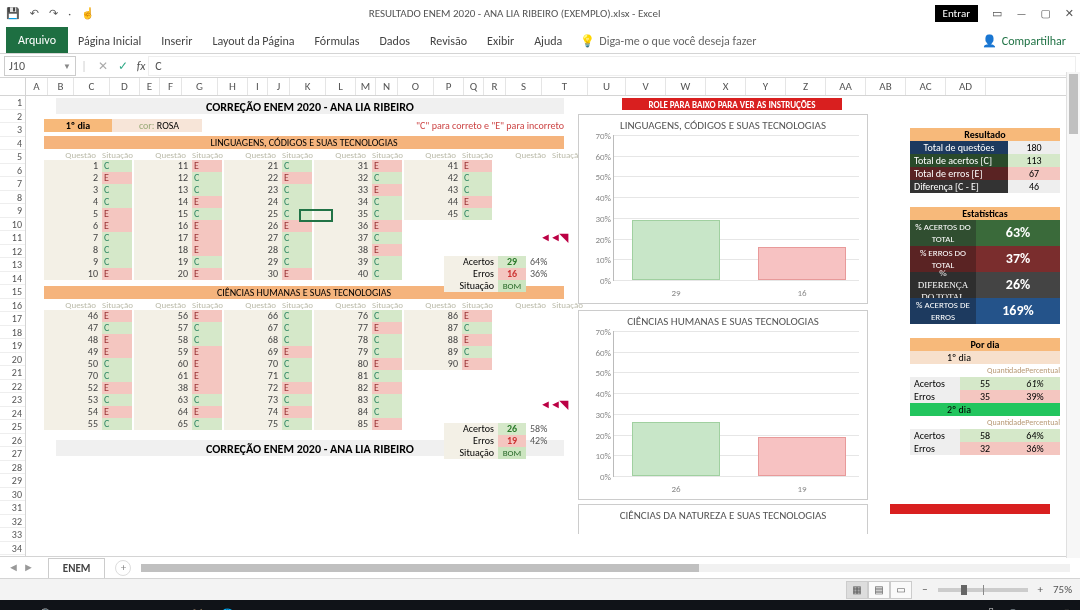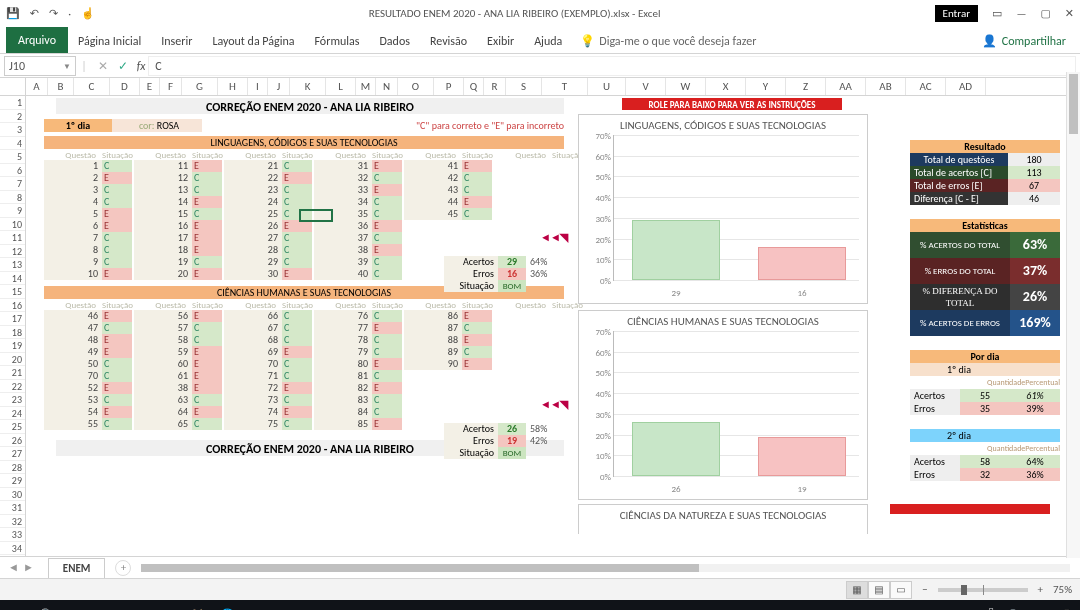--- a/index.html
+++ b/index.html
@@ -86,34 +86,34 @@
 .chartbox .ylab { position:absolute; font-size:9px; color:#888; right:100%; padding-right:3px; }
 .chartbox .grid-h { position:absolute; left:0; right:0; height:1px; background:#e6e6e6; }
 .chartbox .bar { position:absolute; bottom:0; width:88px; }
 .chartbox .bar.green { background:#c8e6c8; border:1px solid #a0d0a0; }
 .chartbox .bar.red { background:#f7c2c2; border:1px solid #e89a9a; }
 .chartbox .xlab { position:absolute; bottom:-18px; font-size:9px; color:#888; text-align:center; width:88px; }
 
 .red-strip { position:absolute; background:#d91f1f; color:#fff; font-size:9px; font-weight:bold; text-align:center; padding:1px 6px; height:12px; }
 
 
-.rpanel { position:absolute; right:14px; top:42px; width:150px; font-size:10px; }
+.rpanel { position:absolute; right:14px; top:30px; width:150px; font-size:10px; }
 .rhdr { background:#f7b97a; text-align:center; font-weight:bold; height:13px; line-height:13px; }
 .rrow { display:flex; height:13px; line-height:13px; }
 .rrow .l { width:98px; padding:0 4px; }
 .rrow .v { flex:1; text-align:center; }
 .r-dark1 { background:#1d3a5f; color:#fff;text-align:center; }
 .r-dark2 { background:#2a4a2a; color:#fff; }
 .r-dark3 { background:#5a2323; color:#fff; }
 .r-dark4 { background:#333; color:#fff; }
 .r-green { background:#d5e8c9; }
 .r-red { background:#f4c6c0; }
 .r-light { background:#eee; }
 .statbig { display:flex; height:26px; line-height:26px; color:#fff; font-size:10px; }
-.statbig .l { width:100px; padding:0 4px; text-align:center; font-size:9px; line-height:12px; display:flex; flex-direction:column; justify-content:center; }
+.statbig .l { width:66px; padding:0 4px; text-align:center; font-size:9px; line-height:12px; display:flex; flex-direction:column; justify-content:center; }
 .statbig .v { flex:1; text-align:center; font-size:14px; font-weight:bold; }
 .sb-green .l { background:#304e30; } .sb-green .v { background:#3a6a3a; }
 .sb-red .l { background:#5a2323; } .sb-red .v { background:#7a2d2d; }
 .sb-grey .l { background:#2e2e2e;font-family:Liberation Serif, serif; } .sb-grey .v { background:#444; }
 .sb-blue .l { background:#1d3a5f; } .sb-blue .v { background:#24538a; }
 
 .porday { margin-top:14px; }
 .porday .small { font-size:8px; color:#b79874; }
 
 
@@ -885,21 +885,21 @@
               <div class="l r-light" style="width:50px;">Acertos</div>
               <div class="v r-green" style="flex:1;">55</div>
               <div class="v r-green" style="flex:1;font-style:italic;">61%</div>
             </div>
           <div class="rrow">
               <div class="l r-light" style="width:50px;">Erros</div>
               <div class="v r-red" style="flex:1;">35</div>
               <div class="v r-red" style="flex:1;">39%</div>
             </div>
 
-          <div class="rrow" style="background:#7dd3fc;margin-top:14px;">
+          <div class="rrow" style="background:#22c55e;margin-top:0;">
               <div class="l" style="text-align:center;">2º dia</div>
               <div class="v"></div>
             </div>
           <div class="rrow small">
               <div class="l"></div>
               <div class="v" style="flex:1;display:flex;">
                 <span style="flex:1">Quantidade</span>
                 <span style="flex:1">Percentual</span>
               </div>
             </div>

